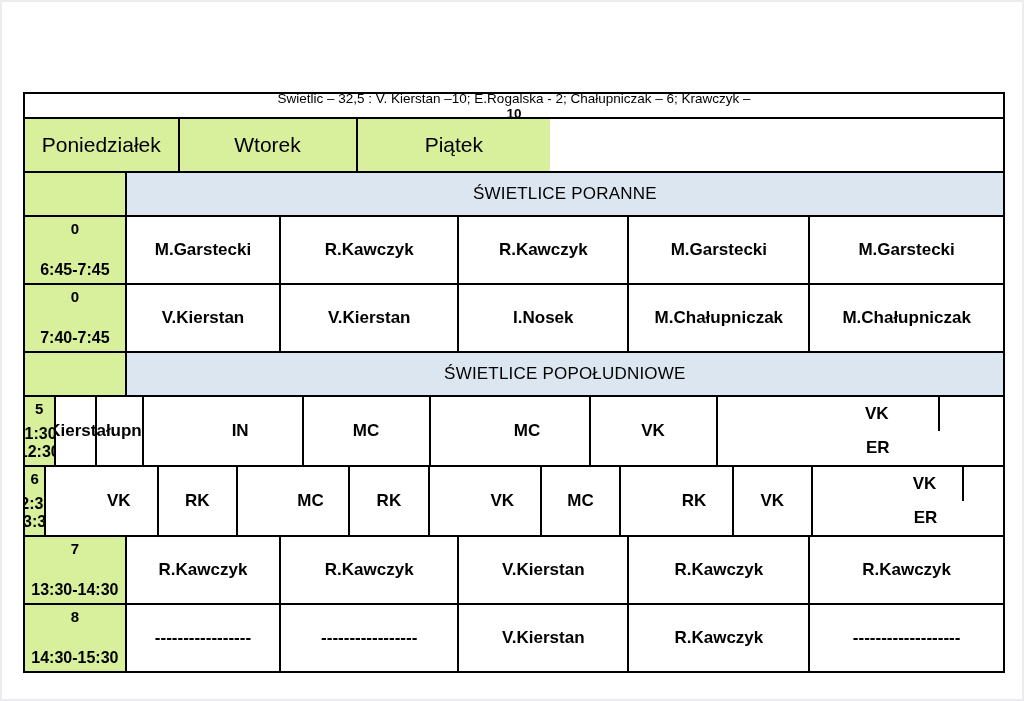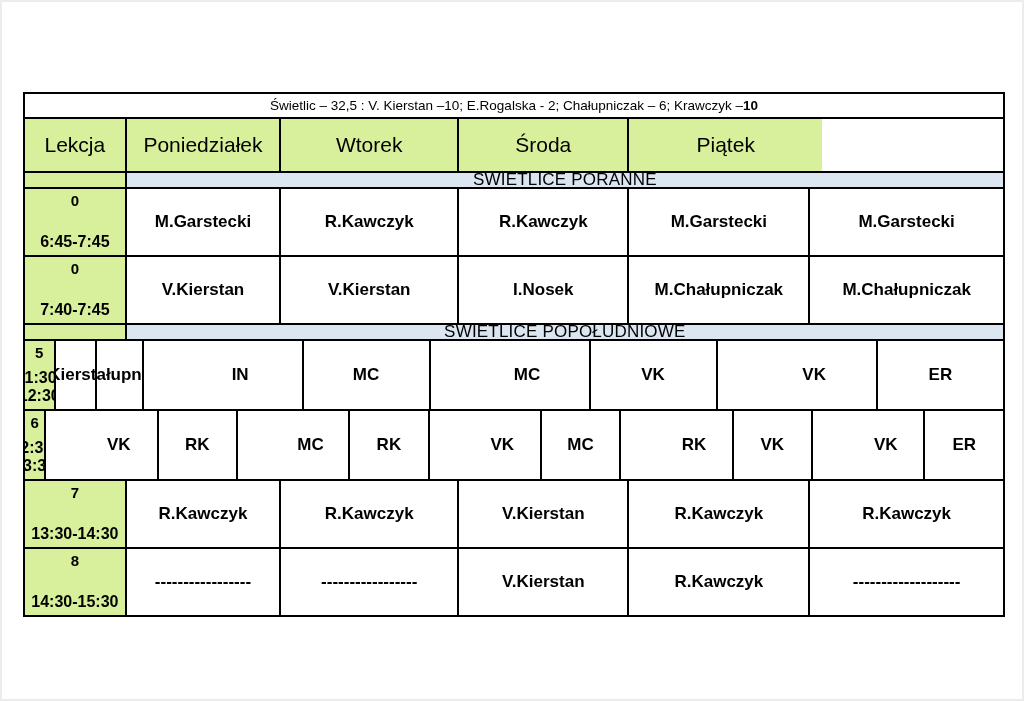--- a/index.html
+++ b/index.html
@@ -24,33 +24,33 @@
   }
   .row { display: flex; width: 100%; border-bottom: 2px solid #000; }
   .row:last-child { border-bottom: none; }
   .cell {
     border-right: 2px solid #000;
     display: flex; align-items: center; justify-content: center;
     text-align: center;
     background: #fff;
     overflow: hidden;
   }
-  .cell:last-child { border-right: none; }
+  .cell:last-child { border-right: none; flex-direction: column; }
   
   .c-lek { width: 10.4%; }
   .c-mon { width: 15.8%; }
   .c-tue { width: 18.2%; }
   .c-wed { width: 17.4%; }
   .c-thu { width: 18.5%; }
   .c-fri { width: 19.7%; }
   .c-rest { width: 89.6%; }
   
   .h-info { height: 25px; }
   .h-head { height: 54px; }
-  .h-sect { height: 16px; }
+  .h-sect { height: 44px; }
   .h-data { height: 68px; }
   .h-data2 { height: 70px; }
   .h-last { height: 66px; }
   
   .info-cell { width: 100%; font-size: 13.5px; color: #000; }
   .green { background: var(--green); }
   .blue  { background: var(--blue); }
   .day-head { font-size: 21px; color: #000; font-weight: normal; }
   .sect-label { font-size: 17px; color: #000; letter-spacing: 0.2px; }
   .teacher { font-size: 17px; font-weight: bold; color: #000; }
@@ -77,24 +77,22 @@
   <div class="tbl">
 
     <div class="row h-info">
       <div class="cell info-cell">
         <span>Świetlic – 32,5 : V. Kierstan –10; E.Rogalska - 2; Chałupniczak – 6; Krawczyk – </span>
           <span class="b">10</span>
       </div>
     </div>
 
     <div class="row h-head">
-      <div class="cell c-lek green day-head">Lekcja</div>
       <div class="cell c-mon green day-head">Poniedziałek</div>
       <div class="cell c-tue green day-head">Wtorek</div>
-      <div class="cell c-wed green day-head">Środa</div>
       <div class="cell c-fri green day-head">Piątek</div>
     </div>
 
     <div class="row h-sect">
       <div class="cell c-lek green"></div>
       <div class="cell c-rest blue sect-label">ŚWIETLICE PORANNE</div>
     </div>
 
     <div class="row h-data">
       <div class="cell c-lek green lesson-cell">

